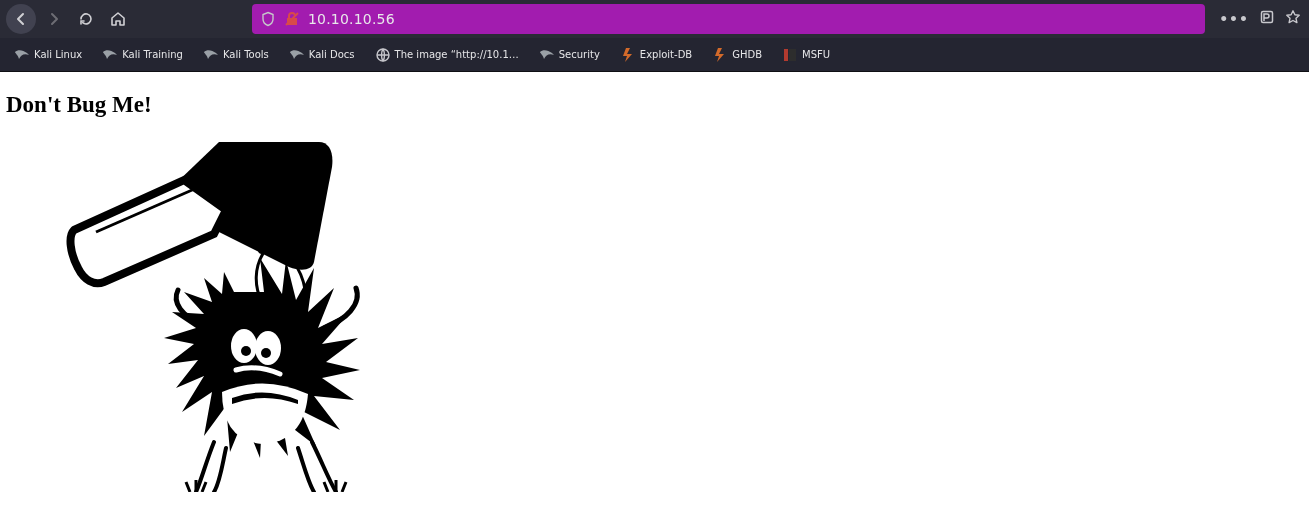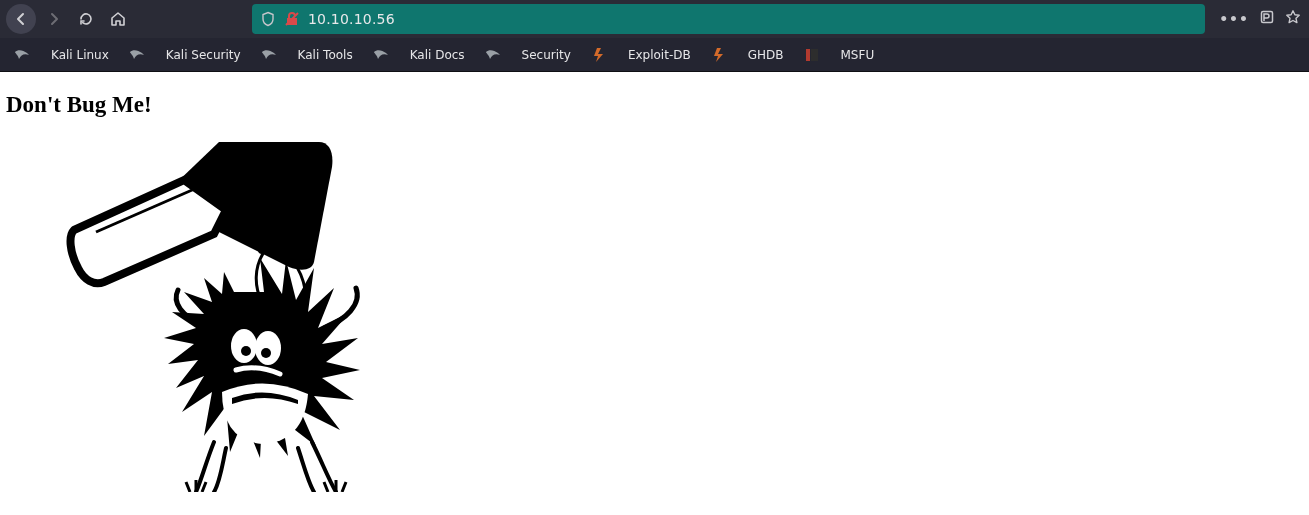--- a/index.html
+++ b/index.html
@@ -33,21 +33,21 @@
       background: #414250;
       border-radius: 50%;
       width: 30px;
       height: 30px;
     }
     .nav-btn svg { width: 16px; height: 16px; }
     .urlbar {
       flex: 1;
       height: 30px;
       margin-left: 116px;
-      background: #0f766e;
+      background: #a21caf;
       border-radius: 4px;
       display: flex;
       align-items: center;
       padding: 0 8px;
       gap: 8px;
       color: #e8e8ea;
     }
     .urlbar .shield,
     .urlbar .lock-off { display:flex; align-items:center; }
     .urlbar .addr {
@@ -72,25 +72,25 @@
       background: #242531;
       display: flex;
       align-items: center;
       padding: 0 8px;
       gap: 8px;
       border-bottom: 1px solid #0f0f14;
     }
     .bookmark {
       display: flex;
       align-items: center;
-      gap: 21px;
+      gap: 4px;
       padding: 4px 6px;
       border-radius: 3px;
       color: #e6e6e8;
-      font-size: 12px;
+      font-size: 10px;
       white-space: nowrap;
     }
     .bi { width:16px; height:16px; display:flex; align-items:center; justify-content:center; }
     .bi svg { width:16px; height:16px; }
 
     
     .page {
       background: #fff;
       padding: 20px 16px 0 6px;
       font-family: Georgia, "Times New Roman", serif;
@@ -176,21 +176,21 @@
       </span>
     <span>Kali Linux</span>
   </div>
 
   <div class="bookmark">
     <span class="bi">
         <svg viewBox="0 0 16 16">
           <path fill="#9aa0a6" d="M1 5c3-3 8-2 12 1l2 2c-5-2-8 0-10 4C4 8 1 6 1 5z"></path>
         </svg>
       </span>
-    <span>Kali Security</span>
+    <span>Kali Training</span>
   </div>
 
   <div class="bookmark">
     <span class="bi">
         <svg viewBox="0 0 16 16">
           <path fill="#9aa0a6" d="M1 5c3-3 8-2 12 1l2 2c-5-2-8 0-10 4C4 8 1 6 1 5z"></path>
         </svg>
       </span>
     <span>Kali Tools</span>
   </div>
@@ -198,20 +198,29 @@
   <div class="bookmark">
     <span class="bi">
         <svg viewBox="0 0 16 16">
           <path fill="#9aa0a6" d="M1 5c3-3 8-2 12 1l2 2c-5-2-8 0-10 4C4 8 1 6 1 5z"></path>
         </svg>
       </span>
     <span>Kali Docs</span>
   </div>
 
 
+  <div class="bookmark">
+    <span class="bi">
+        <svg viewBox="0 0 16 16" fill="none" stroke="#c6c6cb" stroke-width="1.4">
+          <circle cx="8" cy="8" r="6"></circle>
+          <path d="M2 8h12M8 2c2 3 2 9 0 12M8 2c-2 3-2 9 0 12"></path>
+        </svg>
+      </span>
+    <span>The image “http://10.1…</span>
+  </div>
 
   <div class="bookmark">
     <span class="bi">
         <svg viewBox="0 0 16 16">
           <path fill="#9aa0a6" d="M1 5c3-3 8-2 12 1l2 2c-5-2-8 0-10 4C4 8 1 6 1 5z"></path>
         </svg>
       </span>
     <span>Security</span>
   </div>
 

